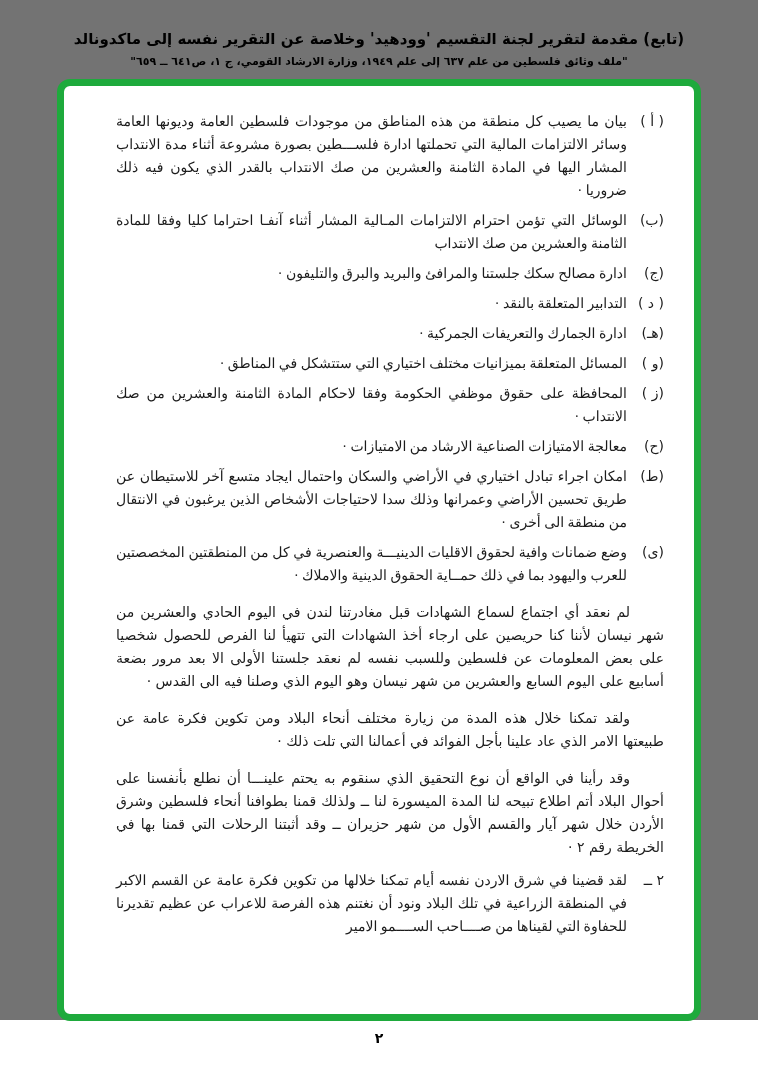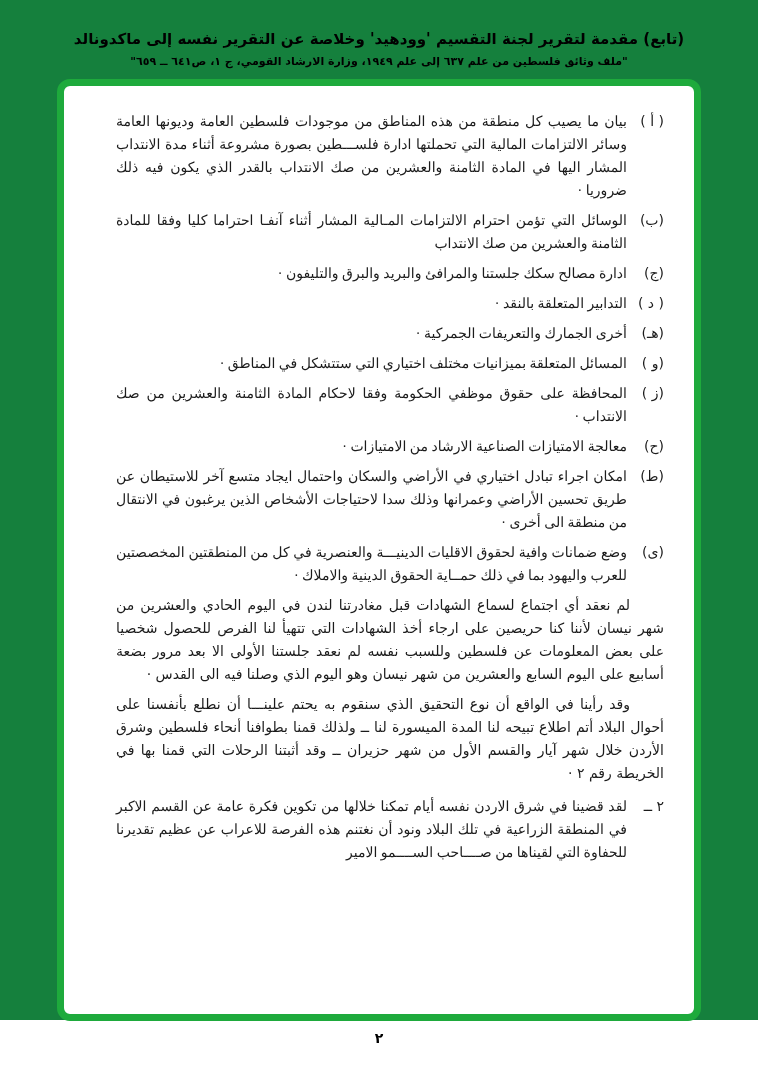--- a/index.html
+++ b/index.html
@@ -3,21 +3,21 @@
 <meta charset="utf-8">
 <style>
   html,body { margin:0; padding:0; background:#ffffff; }
   body {
     width:758px; height:1082px;
     font-family:"DejaVu Sans", sans-serif;
     color:#1b1b1b;
     position:relative;
     overflow:hidden;
   }
-  .page { width:758px; height:1020px; background:#15803d; position:relative; }
+  .page { width:758px; height:1020px; background:#737373; position:relative; }
 
   
   .header { direction:rtl; text-align:center; padding-top:30px; }
   .title {
     font-size:15px; font-weight:bold; color:#000;
     margin:0 20px; letter-spacing:0;
   }
   .source {
     font-size:11px; font-weight:bold; color:#000;
     margin-top:7px;
@@ -40,21 +40,21 @@
     display:flex;
     gap:7px;
     margin:0 0 7px;
     font-size:14px;
     line-height:23px;
   }
   .marker { white-space:nowrap; min-width:30px; }
   .item-text { flex:1; text-align:justify;font-family:Liberation Serif, serif; }
 
   .para {
-    margin:7px 0 7px;
+    margin:14px 0 7px;
     font-size:14px;
     line-height:23px;
     text-align:justify;
     text-indent:34px;
   }
   .numbered { margin-top:10px; }
 
   
   .footer {
     text-align:center;
@@ -91,21 +91,21 @@
       <div class="item-text">ادارة مصالح سكك جلستنا والمرافئ والبريد والبرق والتليفون ·</div>
     </div>
 
     <div class="item">
       <span class="marker">( د )</span>
       <div class="item-text">التدابير المتعلقة بالنقد ·</div>
     </div>
 
     <div class="item">
       <span class="marker">(هـ)</span>
-      <div class="item-text">أخرى الجمارك والتعريفات الجمركية ·</div>
+      <div class="item-text">ادارة الجمارك والتعريفات الجمركية ·</div>
     </div>
 
     <div class="item">
       <span class="marker">(و )</span>
       <div class="item-text">المسائل المتعلقة بميزانيات مختلف اختياري التي ستتشكل في المناطق ·</div>
     </div>
 
     <div class="item">
       <span class="marker">(ز )</span>
       <div class="item-text">المحافظة على حقوق موظفي الحكومة وفقا لاحكام المادة الثامنة والعشرين من صك الانتداب ·</div>
@@ -120,20 +120,21 @@
       <span class="marker">(ط)</span>
       <div class="item-text">امكان اجراء تبادل اختياري في الأراضي والسكان واحتمال ايجاد متسع آخر للاستيطان عن طريق تحسين الأراضي وعمرانها وذلك سدا لاحتياجات الأشخاص الذين يرغبون في الانتقال من منطقة الى أخرى ·</div>
     </div>
 
     <div class="item">
       <span class="marker">(ى)</span>
       <div class="item-text">وضع ضمانات وافية لحقوق الاقليات الدينيـــة والعنصرية في كل من المنطقتين المخصصتين للعرب واليهود بما في ذلك حمــاية الحقوق الدينية والاملاك ·</div>
     </div>
 
     <p class="para">لم نعقد أي اجتماع لسماع الشهادات قبل مغادرتنا لندن في اليوم الحادي والعشرين من شهر نيسان لأننا كنا حريصين على ارجاء أخذ الشهادات التي تتهيأ لنا الفرص للحصول شخصيا على بعض المعلومات عن فلسطين وللسبب نفسه لم نعقد جلستنا الأولى الا بعد مرور بضعة أسابيع على اليوم السابع والعشرين من شهر نيسان وهو اليوم الذي وصلنا فيه الى القدس ·</p>
+    <p class="para">ولقد تمكنا خلال هذه المدة من زيارة مختلف أنحاء البلاد ومن تكوين فكرة عامة عن طبيعتها الامر الذي عاد علينا بأجل الفوائد في أعمالنا التي تلت ذلك ·</p>
     <p class="para">وقد رأينا في الواقع أن نوع التحقيق الذي سنقوم به يحتم علينـــا أن نطلع بأنفسنا على أحوال البلاد أتم اطلاع تبيحه لنا المدة الميسورة لنا ــ ولذلك قمنا بطوافنا أنحاء فلسطين وشرق الأردن خلال شهر آيار والقسم الأول من شهر حزيران ــ وقد أثبتنا الرحلات التي قمنا بها في الخريطة رقم ٢ ·</p>
 
     <div class="item numbered">
       <span class="marker">٢ ــ</span>
       <div class="item-text">لقد قضينا في شرق الاردن نفسه أيام تمكنا خلالها من تكوين فكرة عامة عن القسم الاكبر في المنطقة الزراعية في تلك البلاد ونود أن نغتنم هذه الفرصة للاعراب عن عظيم تقديرنا للحفاوة التي لقيناها من صــــاحب الســــمو الامير</div>
     </div>
 
   </div>
 
   <div class="footer">

